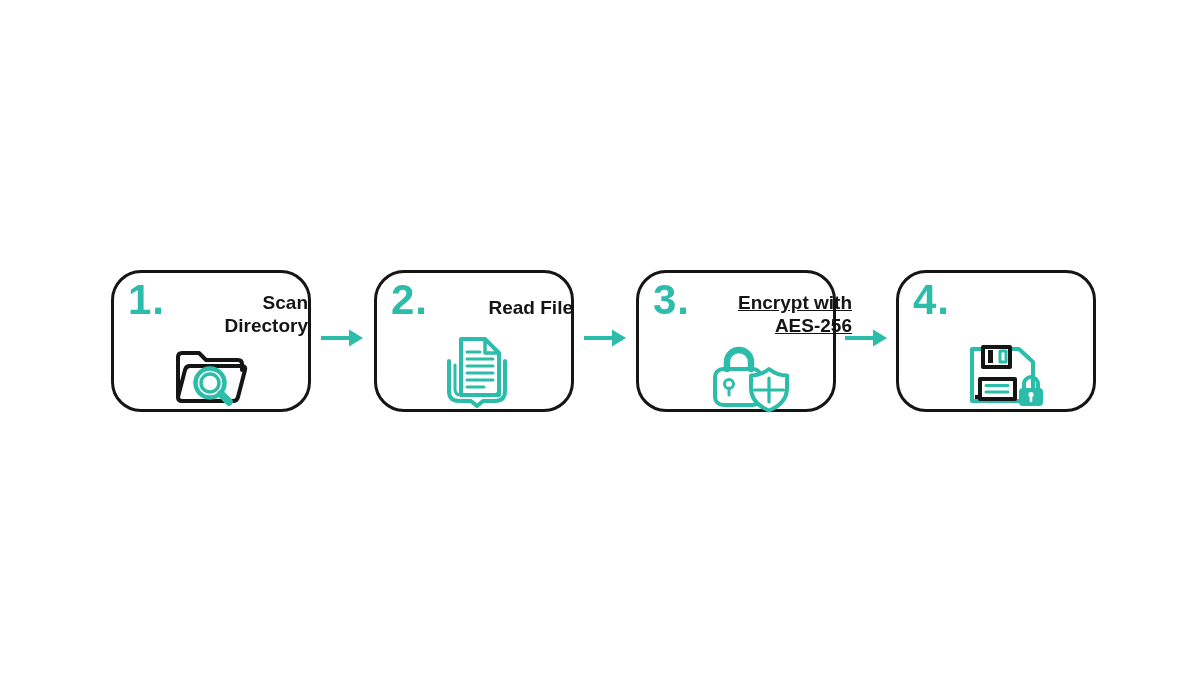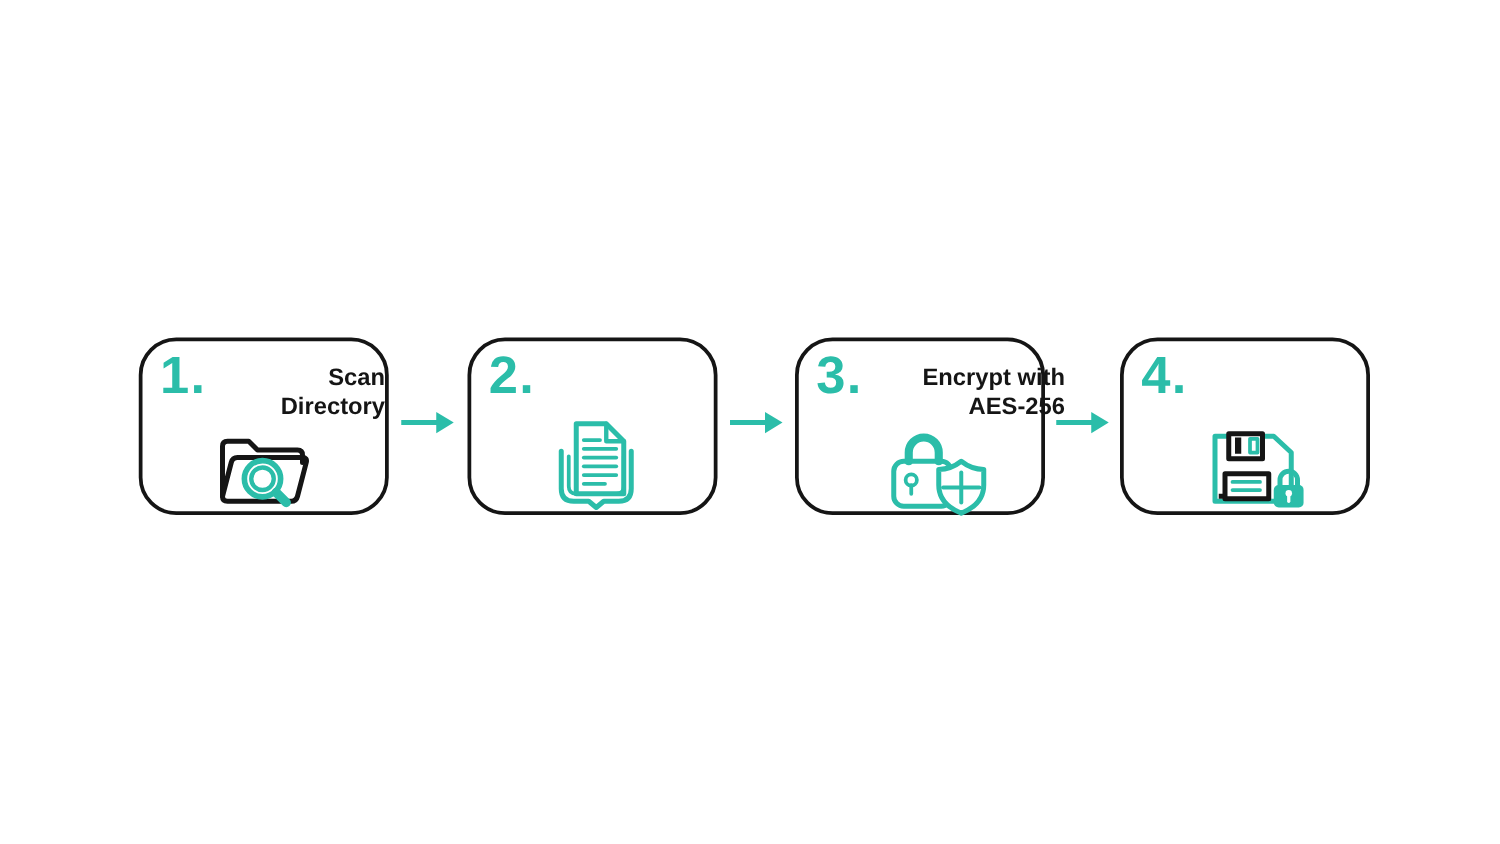--- a/index.html
+++ b/index.html
@@ -10,21 +10,21 @@
         border:3px solid #151515;border-radius:30px;background:#ffffff;box-sizing:border-box;}
   .step-num{position:absolute;left:14px;top:4px;font-size:42px;font-weight:700;
             color:#2BBDA9;letter-spacing:1px;line-height:1.1;}
   .step-label{position:absolute;left:0;right:0;top:18px;text-align:right;
               font-size:19px;line-height:1.22;font-weight:700;color:#151515;
               white-space:pre-line;margin-left:20px;}
   .step-icon{position:absolute;}
   
   #step1{left:111px;}  #step2{left:374px;}  #step3{left:636px;}  #step4{left:896px;}
   #step2 .step-label{top:23px;transform:translateX(2px);}
-  #step3 .step-label{transform:translateX(19px);}
+  #step3 .step-label{transform:translateX(19px);text-decoration:underline;}
   #step4 .step-label{transform:translateX(19px);}
   #step1 .step-icon{left:56px;top:72px;}
   #step2 .step-icon{left:64px;top:62px;}
   #step3 .step-icon{left:68px;top:64px;}
   #step4 .step-icon{left:62px;top:66px;}
   .arrow{position:absolute;top:327px;width:44px;height:22px;}
   #arrow1{left:320px;} #arrow2{left:583px;} #arrow3{left:844px;}
 </style>
 </head>
 <body>
@@ -48,20 +48,21 @@
     </svg>
   </div>
 
   <svg class="arrow" id="arrow1" viewBox="0 0 44 22" aria-label="arrow-right-icon">
     <line x1="1" y1="11" x2="30" y2="11" stroke="#2BBDA9" stroke-width="4"></line>
     <polygon points="29,2.5 43,11 29,19.5" fill="#2BBDA9"></polygon>
   </svg>
 
   <div class="step" id="step2">
     <span class="step-num">2.</span>
+    <div class="step-label">Read File</div>
     <svg class="step-icon" width="72" height="76" viewBox="0 0 72 76" aria-label="document-reader-icon">
       <g fill="none" stroke="#2BBDA9" stroke-linejoin="round" stroke-linecap="round">
         <path d="M20 4 H44 L58 18 V60 H20 Z" fill="#ffffff" stroke-width="4"></path>
         <path d="M44 4 V18 H58" stroke-width="3.5"></path>
         <g stroke-width="3">
           <path d="M26 17 H39"></path>
           <path d="M26 24 H52"></path>
           <path d="M26 31 H52"></path>
           <path d="M26 38 H52"></path>
           <path d="M26 45 H52"></path>

